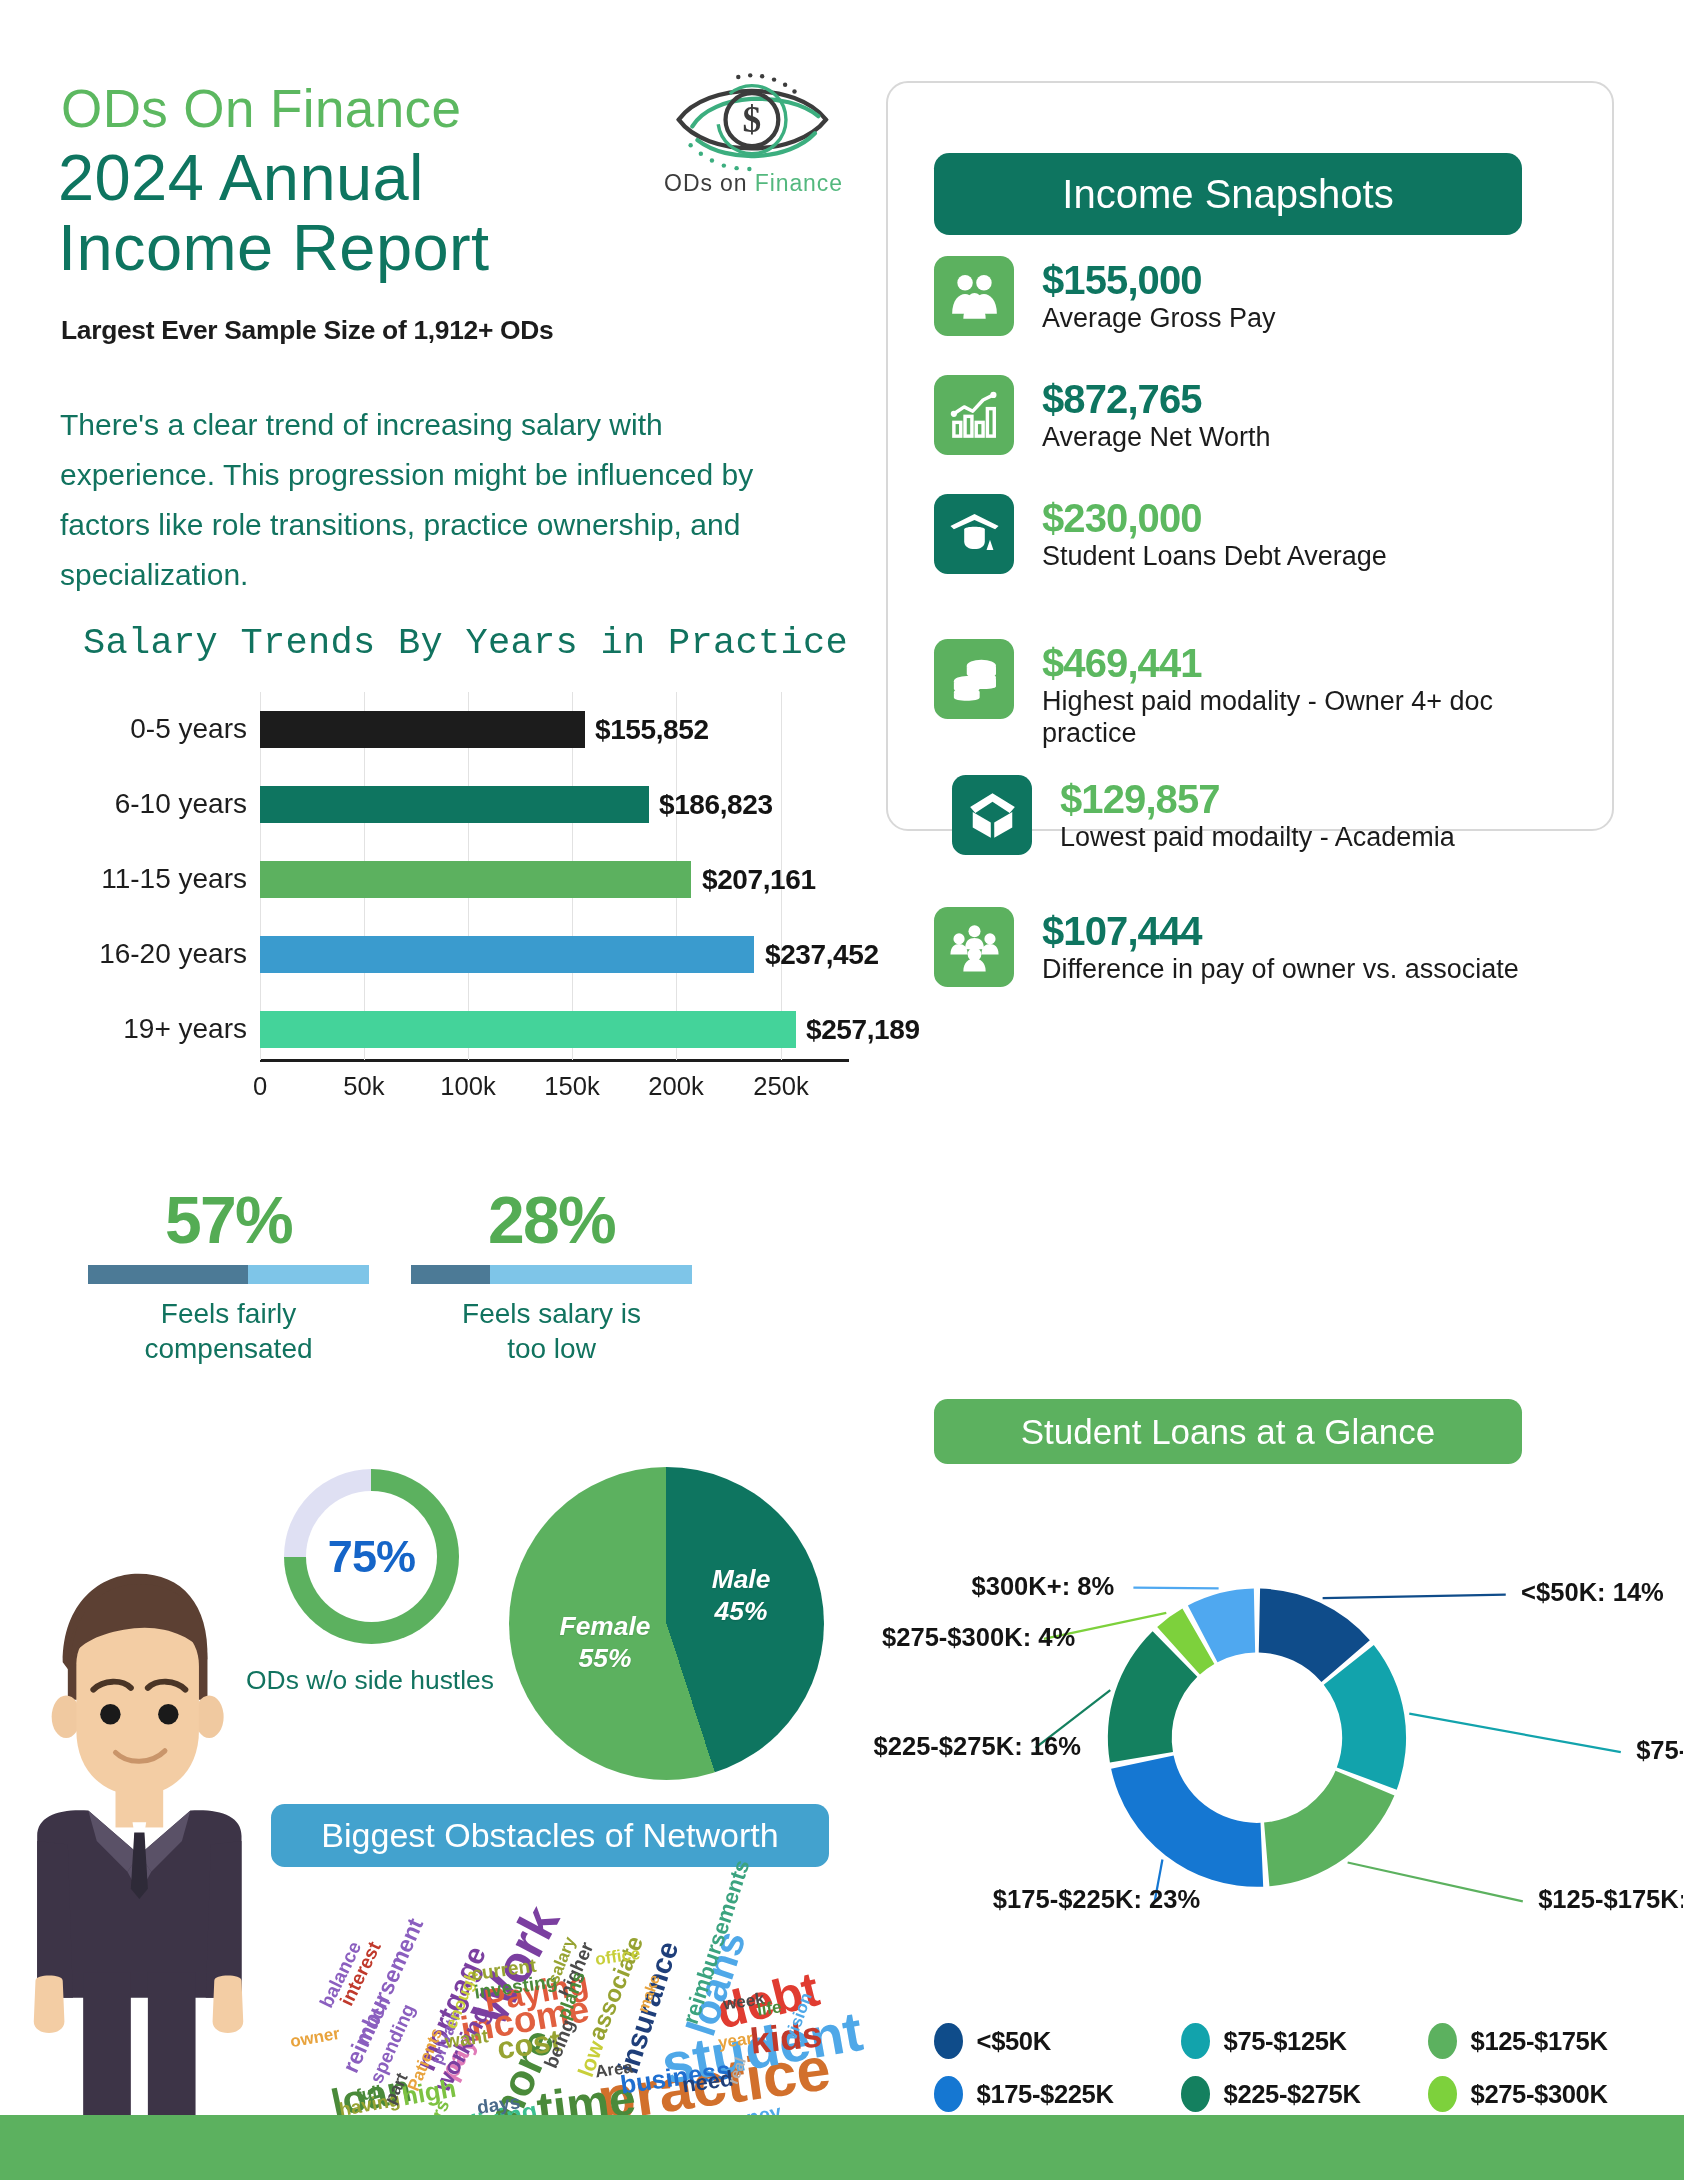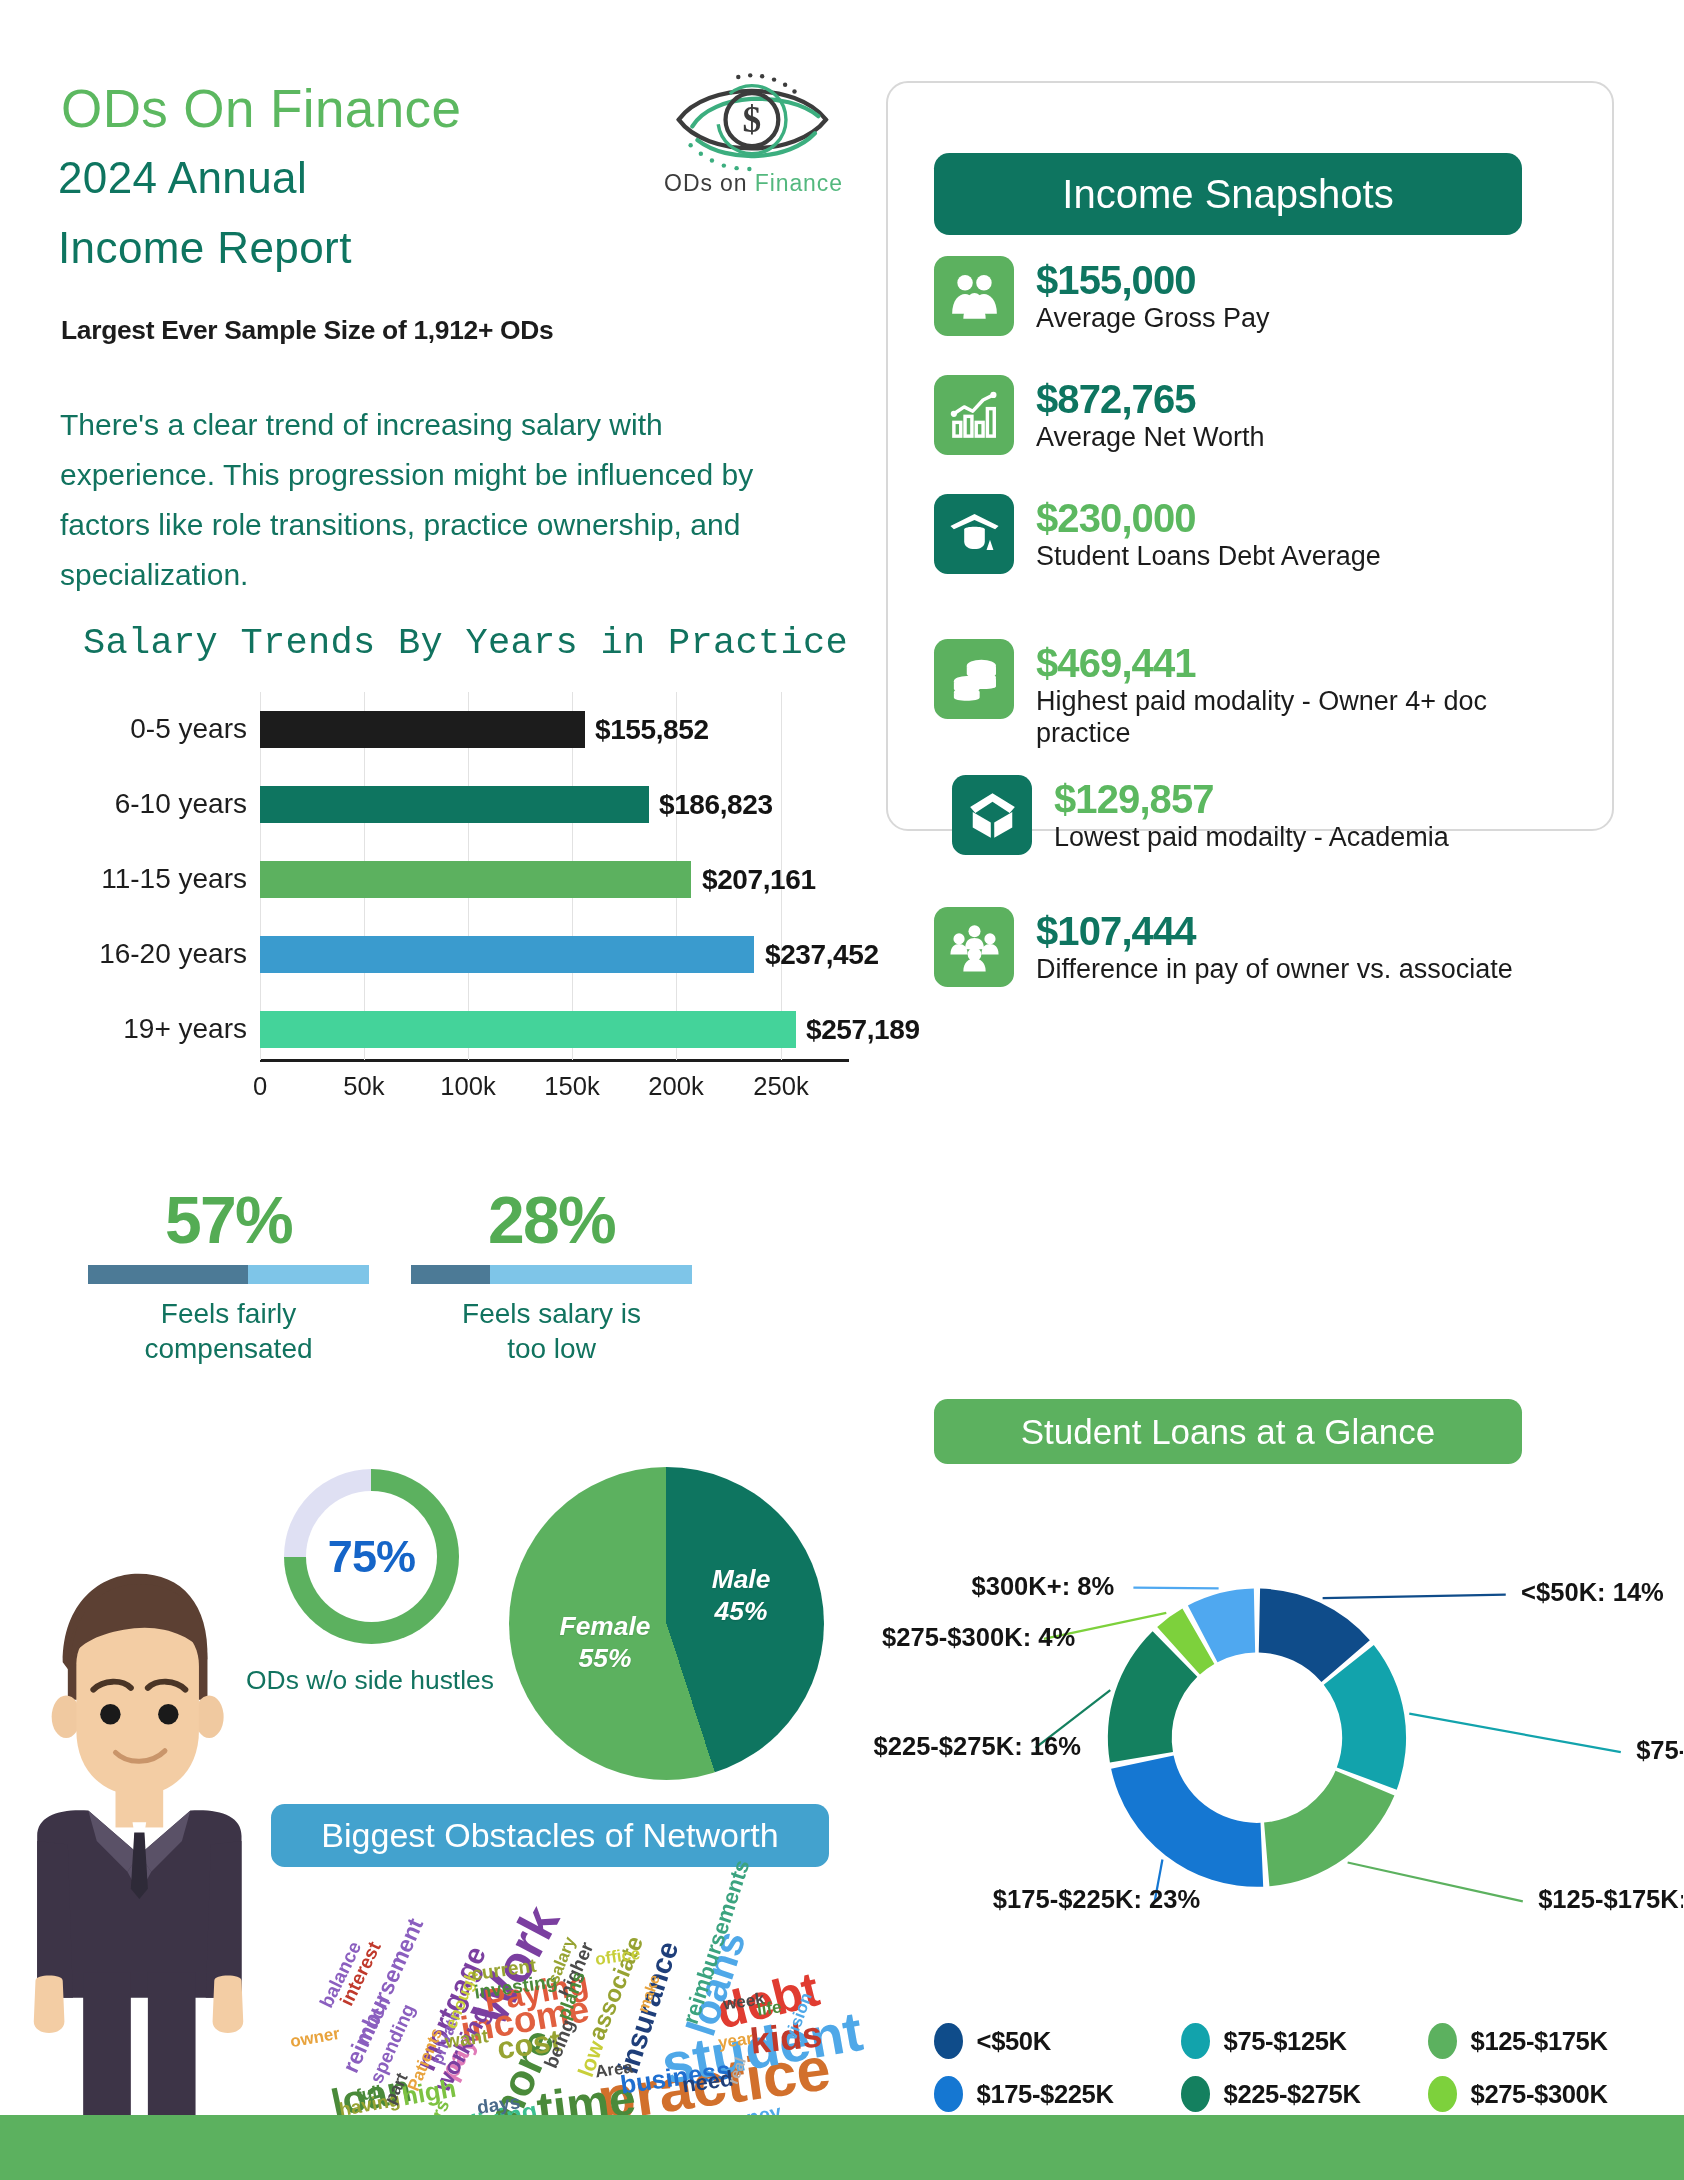--- a/index.html
+++ b/index.html
@@ -11,21 +11,21 @@
   }
   .page { position: relative; width: 1685px; height: 2181px; background:#fff; }
 
   
   .hdr-brand {
     position:absolute; left:61px; top:78px;
     font-size:53px; color:#5cb860; letter-spacing:0.4px; font-weight:400;
   }
   .hdr-title {
     position:absolute; left:58px; top:143px;
-    font-size:44px; line-height:70px; color:#0e7560; font-weight:400;
+    font-size:65px; line-height:70px; color:#0e7560; font-weight:400;
     letter-spacing:0.4px;
   }
   .hdr-sub {
     position:absolute; left:61px; top:315px;
     font-size:26.4px; font-weight:bold; color:#1c1c1c; letter-spacing:-0.3px;
   }
   .logo-wrap { position:absolute; left:660px; top:60px; width:183px; height:115px; }
   .logo-cap {
     position:absolute; left:643px; top:170px; width:221px;
     text-align:center; font-size:23px; letter-spacing:0.9px;
@@ -95,21 +95,21 @@
 
   
   .card {
     position:absolute; left:886px; top:81px; width:728px; height:750px;
     border:2.6px solid #d8d8d8; border-radius:22px; background:#fff;
   }
   .snap-banner {
     left:934px; top:153px; width:588px; height:82px;
     background:#0e7560; font-size:40px; border-radius:15.3px;
   }
-  .snap-row { position:absolute; left:934px; width:647px; display:flex; gap:22px; align-items:flex-start; }
+  .snap-row { position:absolute; left:934px; width:647px; display:flex; gap:28px; align-items:flex-start; }
   .snap-ic {
     width:80px; height:80px; border-radius:13.6px; flex:0 0 80px;
     display:flex; align-items:center; justify-content:center;
   }
   .snap-txt { padding-top:1.7px; }
   .snap-val { font-size:40px; font-weight:bold; line-height:44px; letter-spacing:-0.9px; }
   .snap-lbl { font-size:27px; line-height:32px; color:#1b1b1b; }
 
   
   .loans-banner { left:934px; top:1399px; width:588px; height:65px; background:#5cb15f; font-size:35px; }

